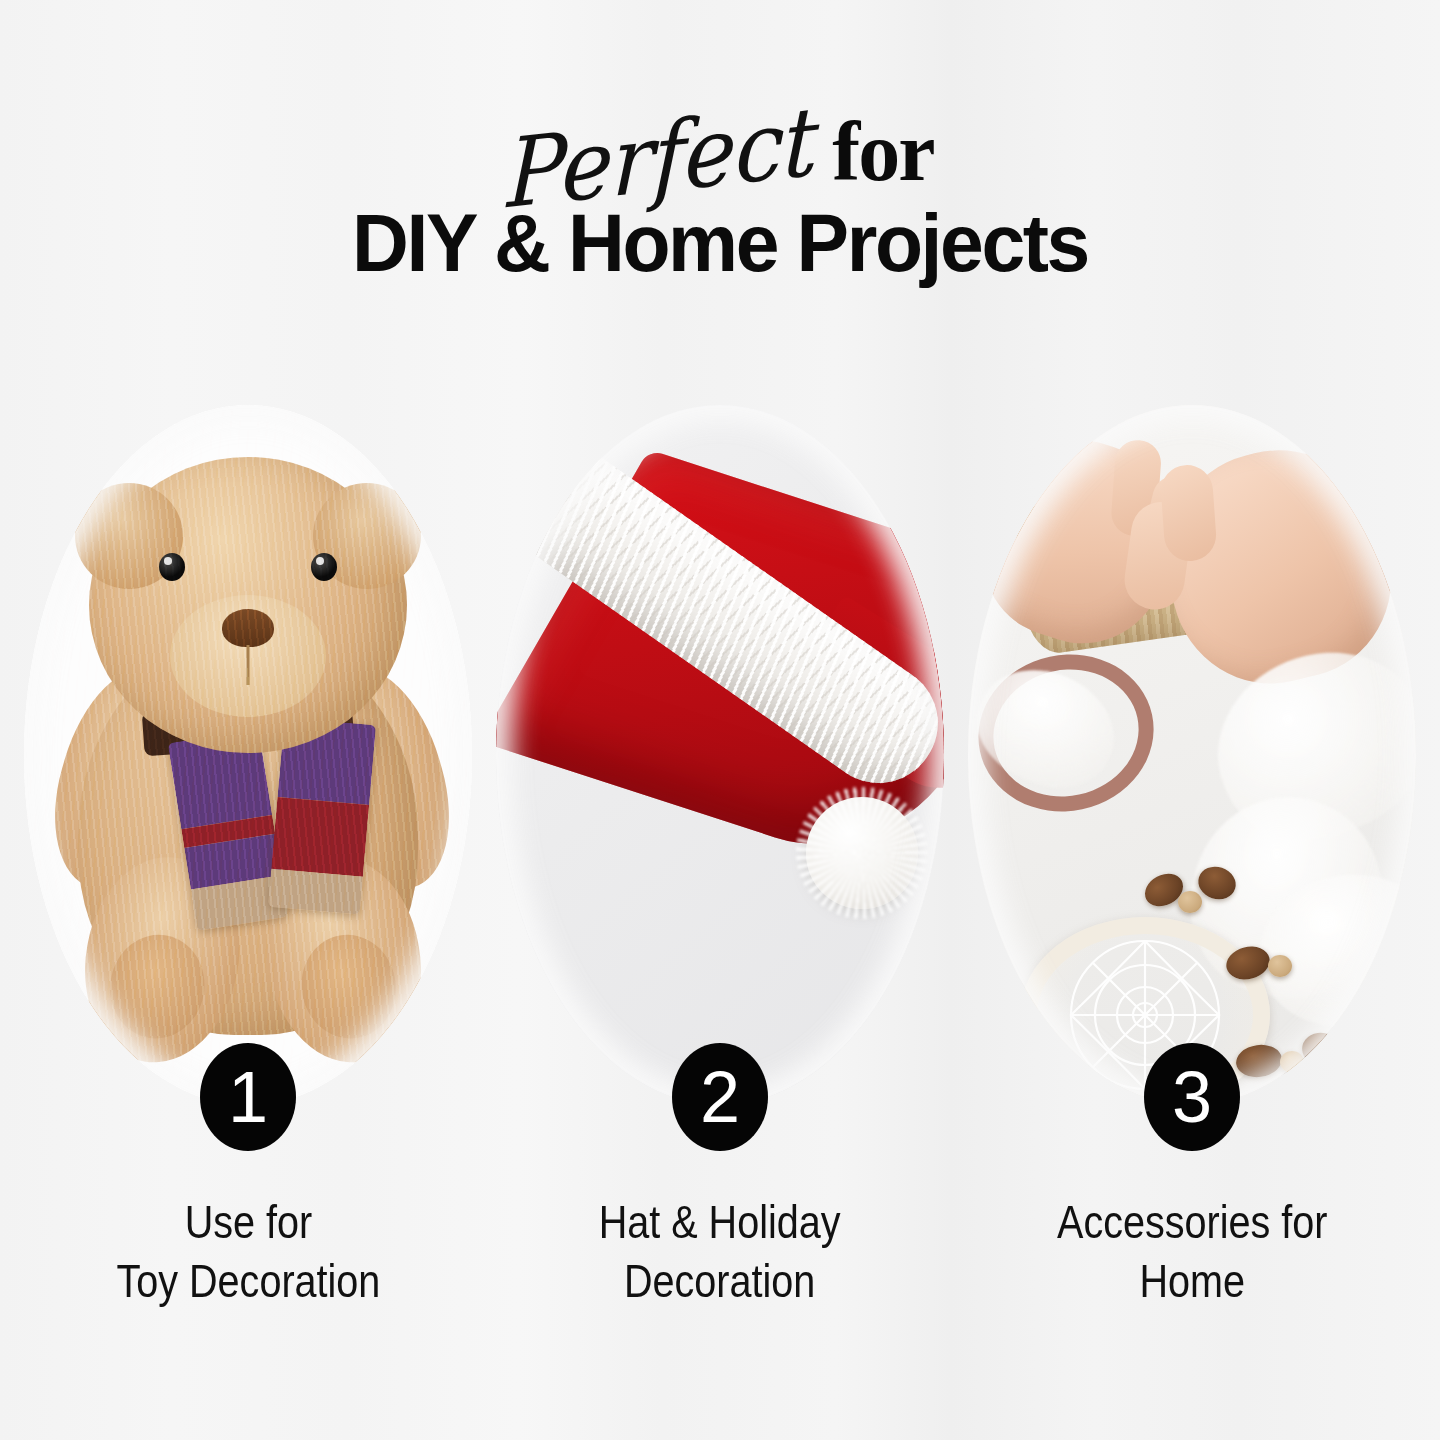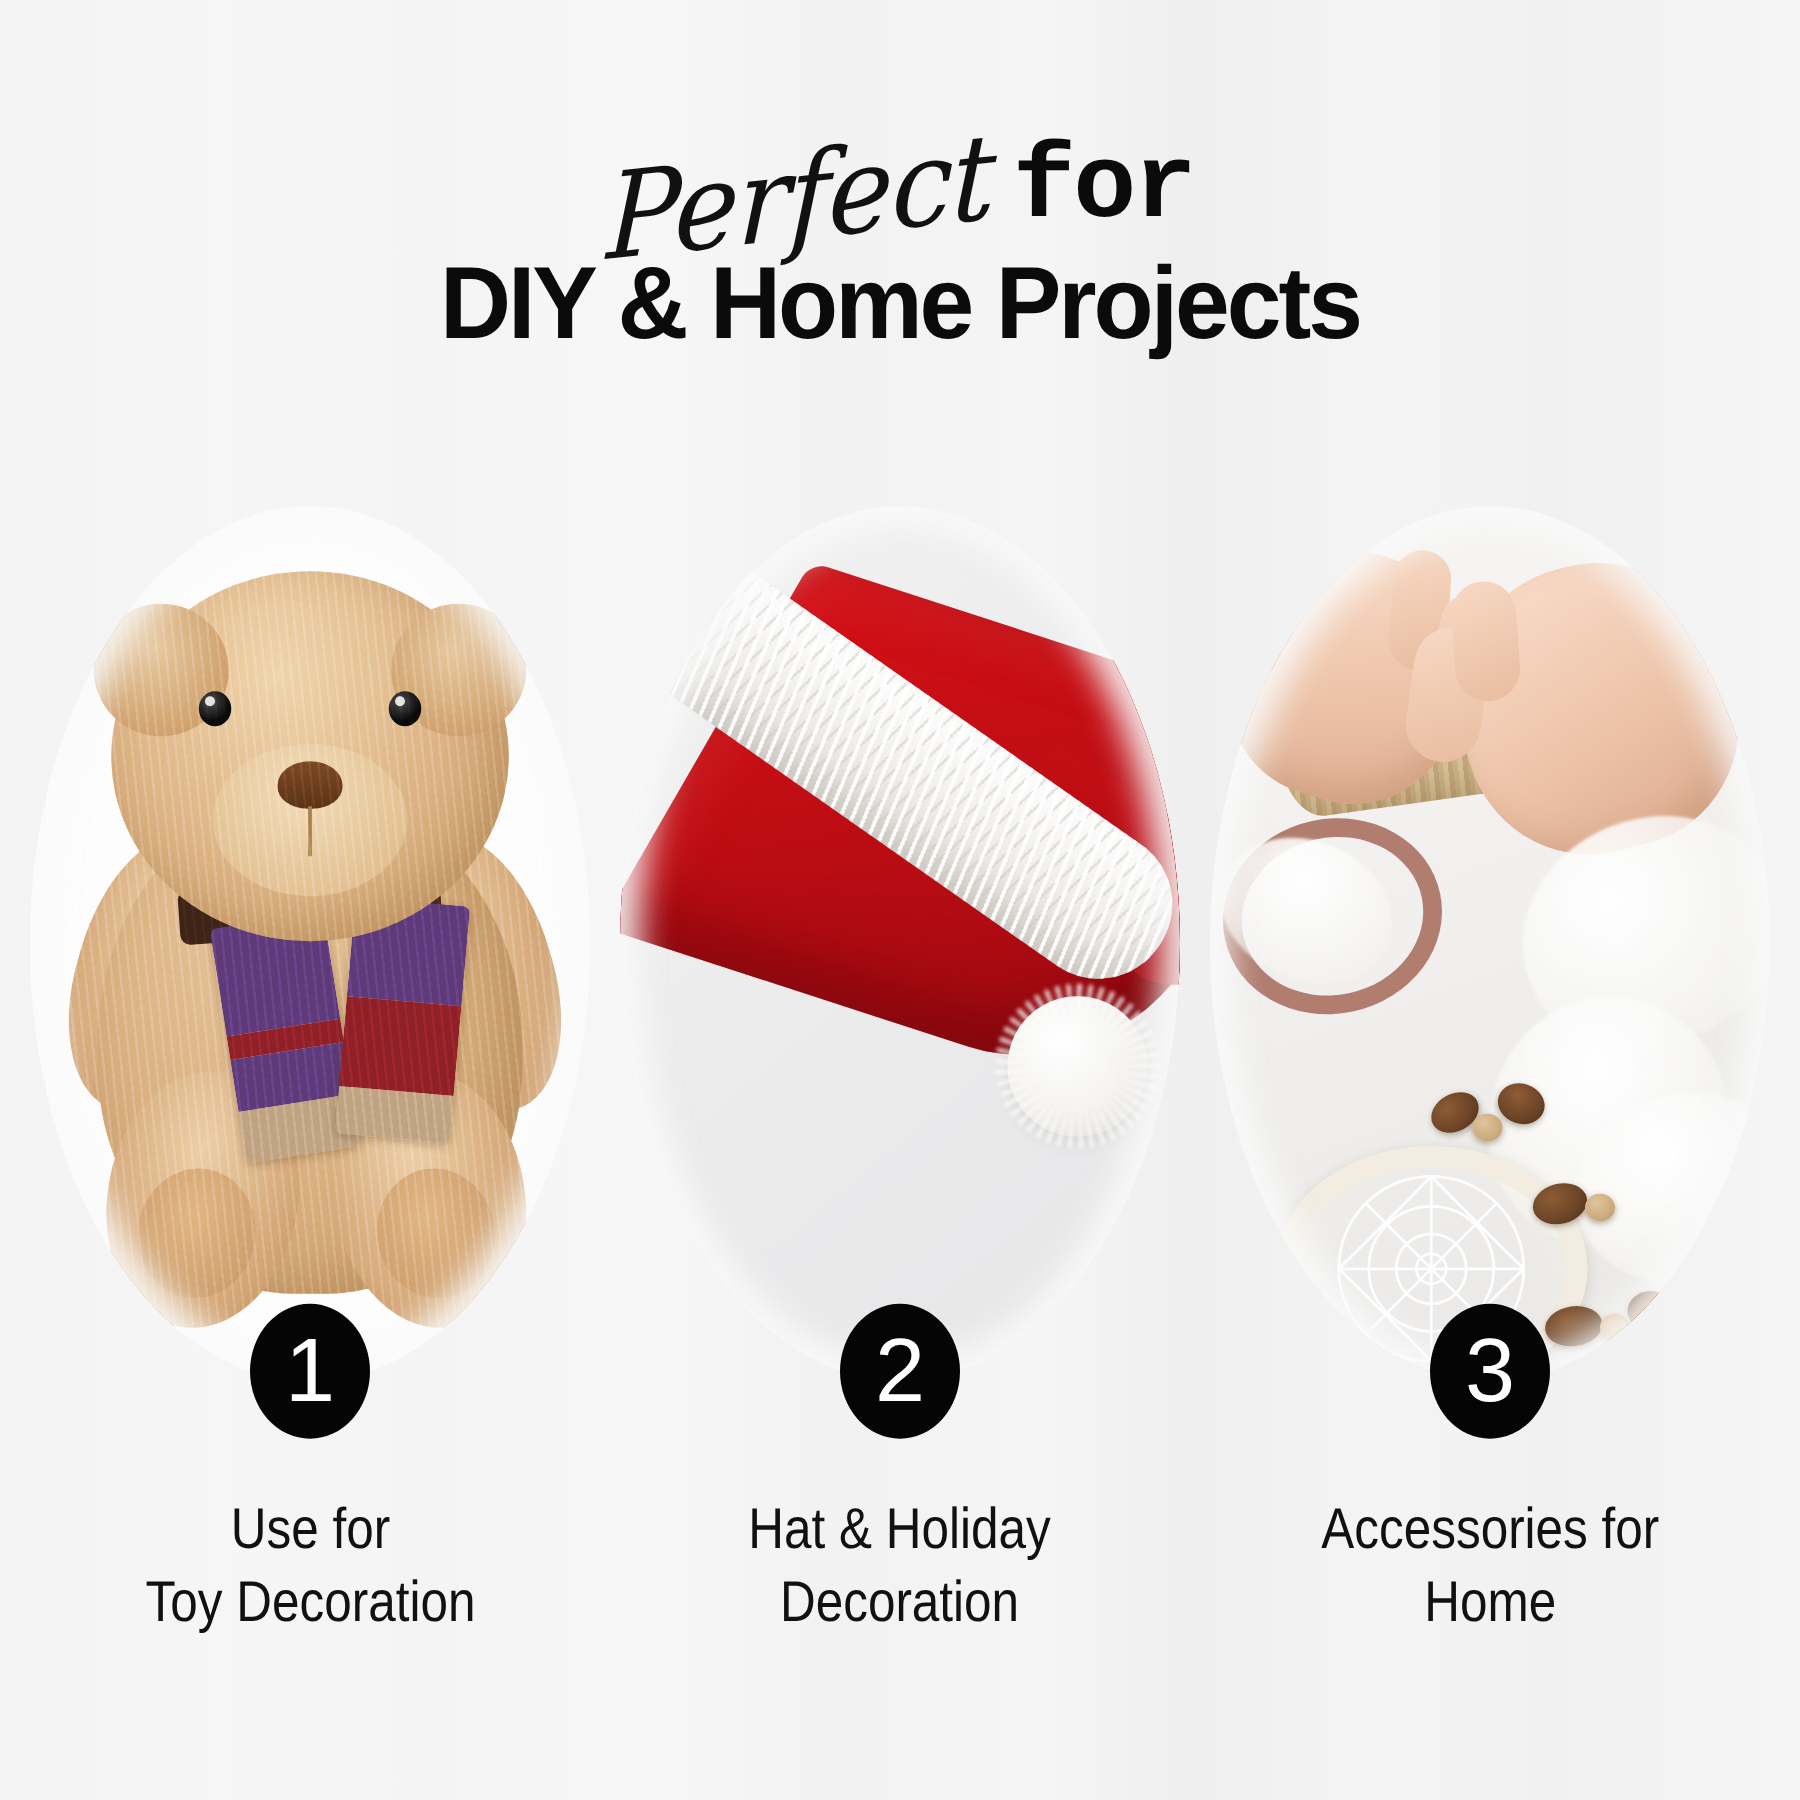--- a/index.html
+++ b/index.html
@@ -38,21 +38,21 @@
     font-weight:400;
     font-size:88px;
     color:#111;
     letter-spacing:-1px;
     transform:rotate(-6deg) skewX(-8deg) scaleY(1.08);
     position:relative;
     top:6px;
     line-height:1;
   }
   .bold-for {
-    font-family:Liberation Mono, monospace;
+    font-family:Liberation Serif, serif;
     font-weight:700;
     font-size:84px;
     color:#0b0b0b;
     line-height:1;
     letter-spacing:-2px;
     position:relative;
     top:-2px;
   }
   .headline-line2 {
     font-family:"Liberation Sans", sans-serif;

